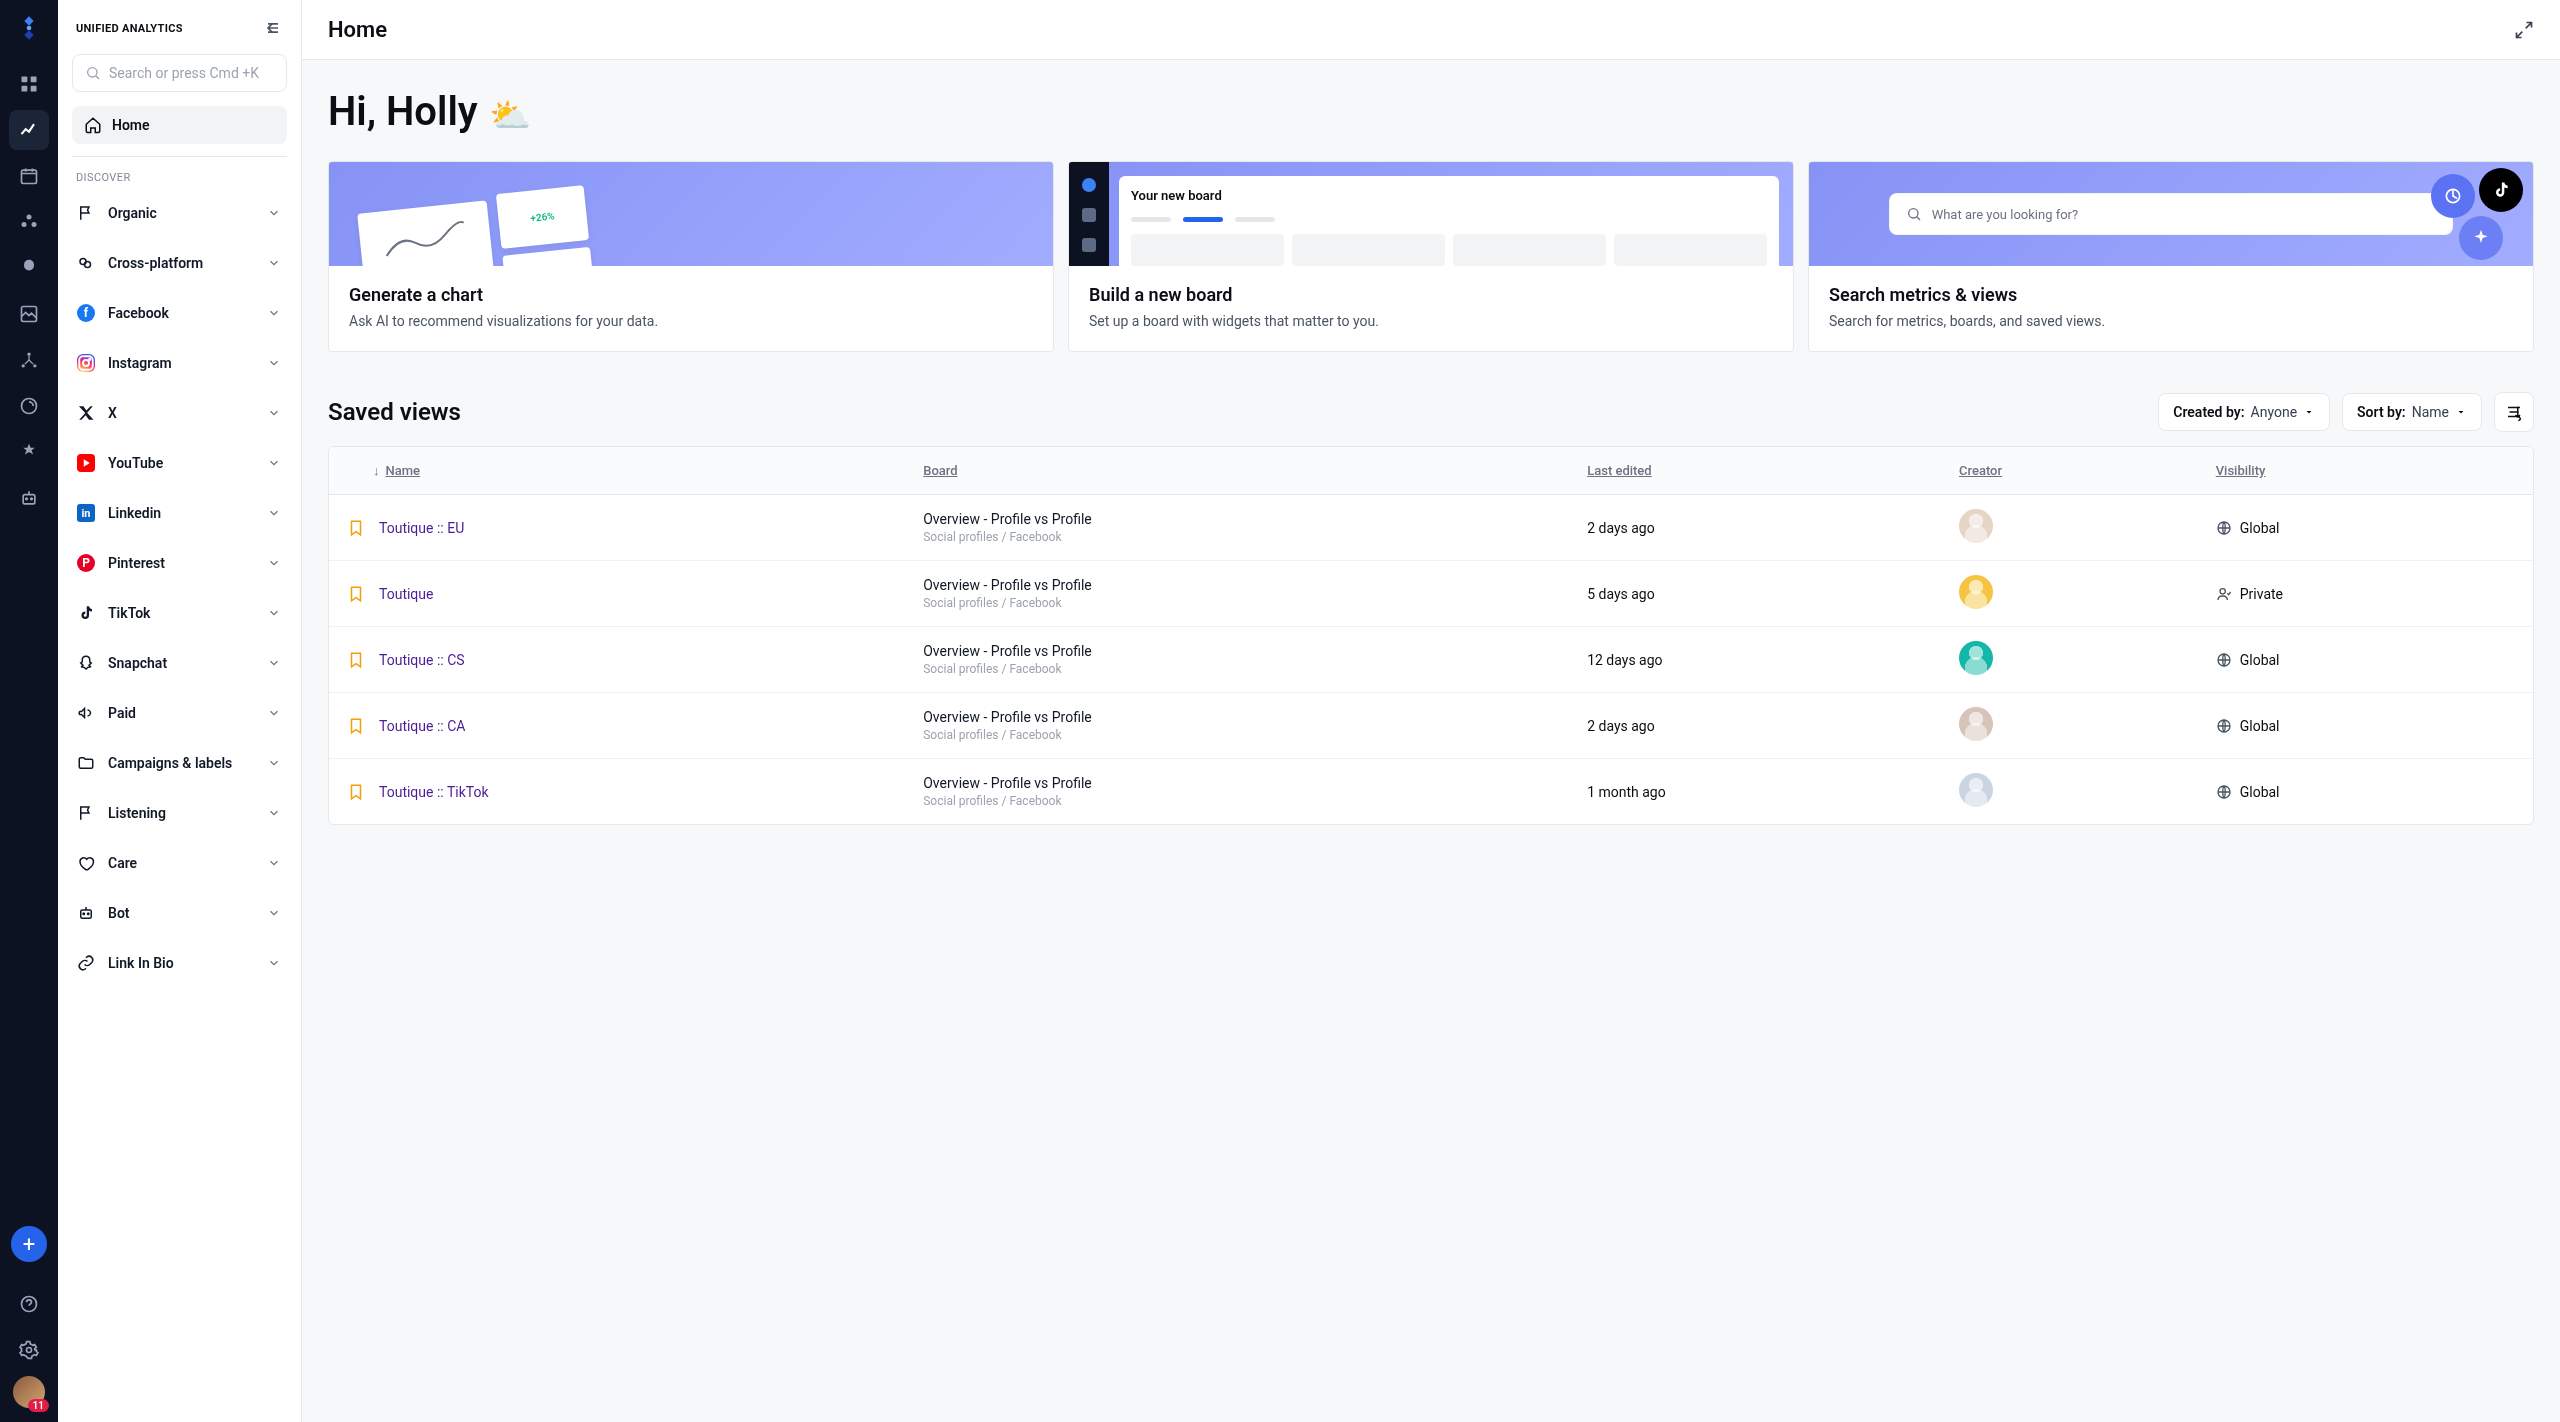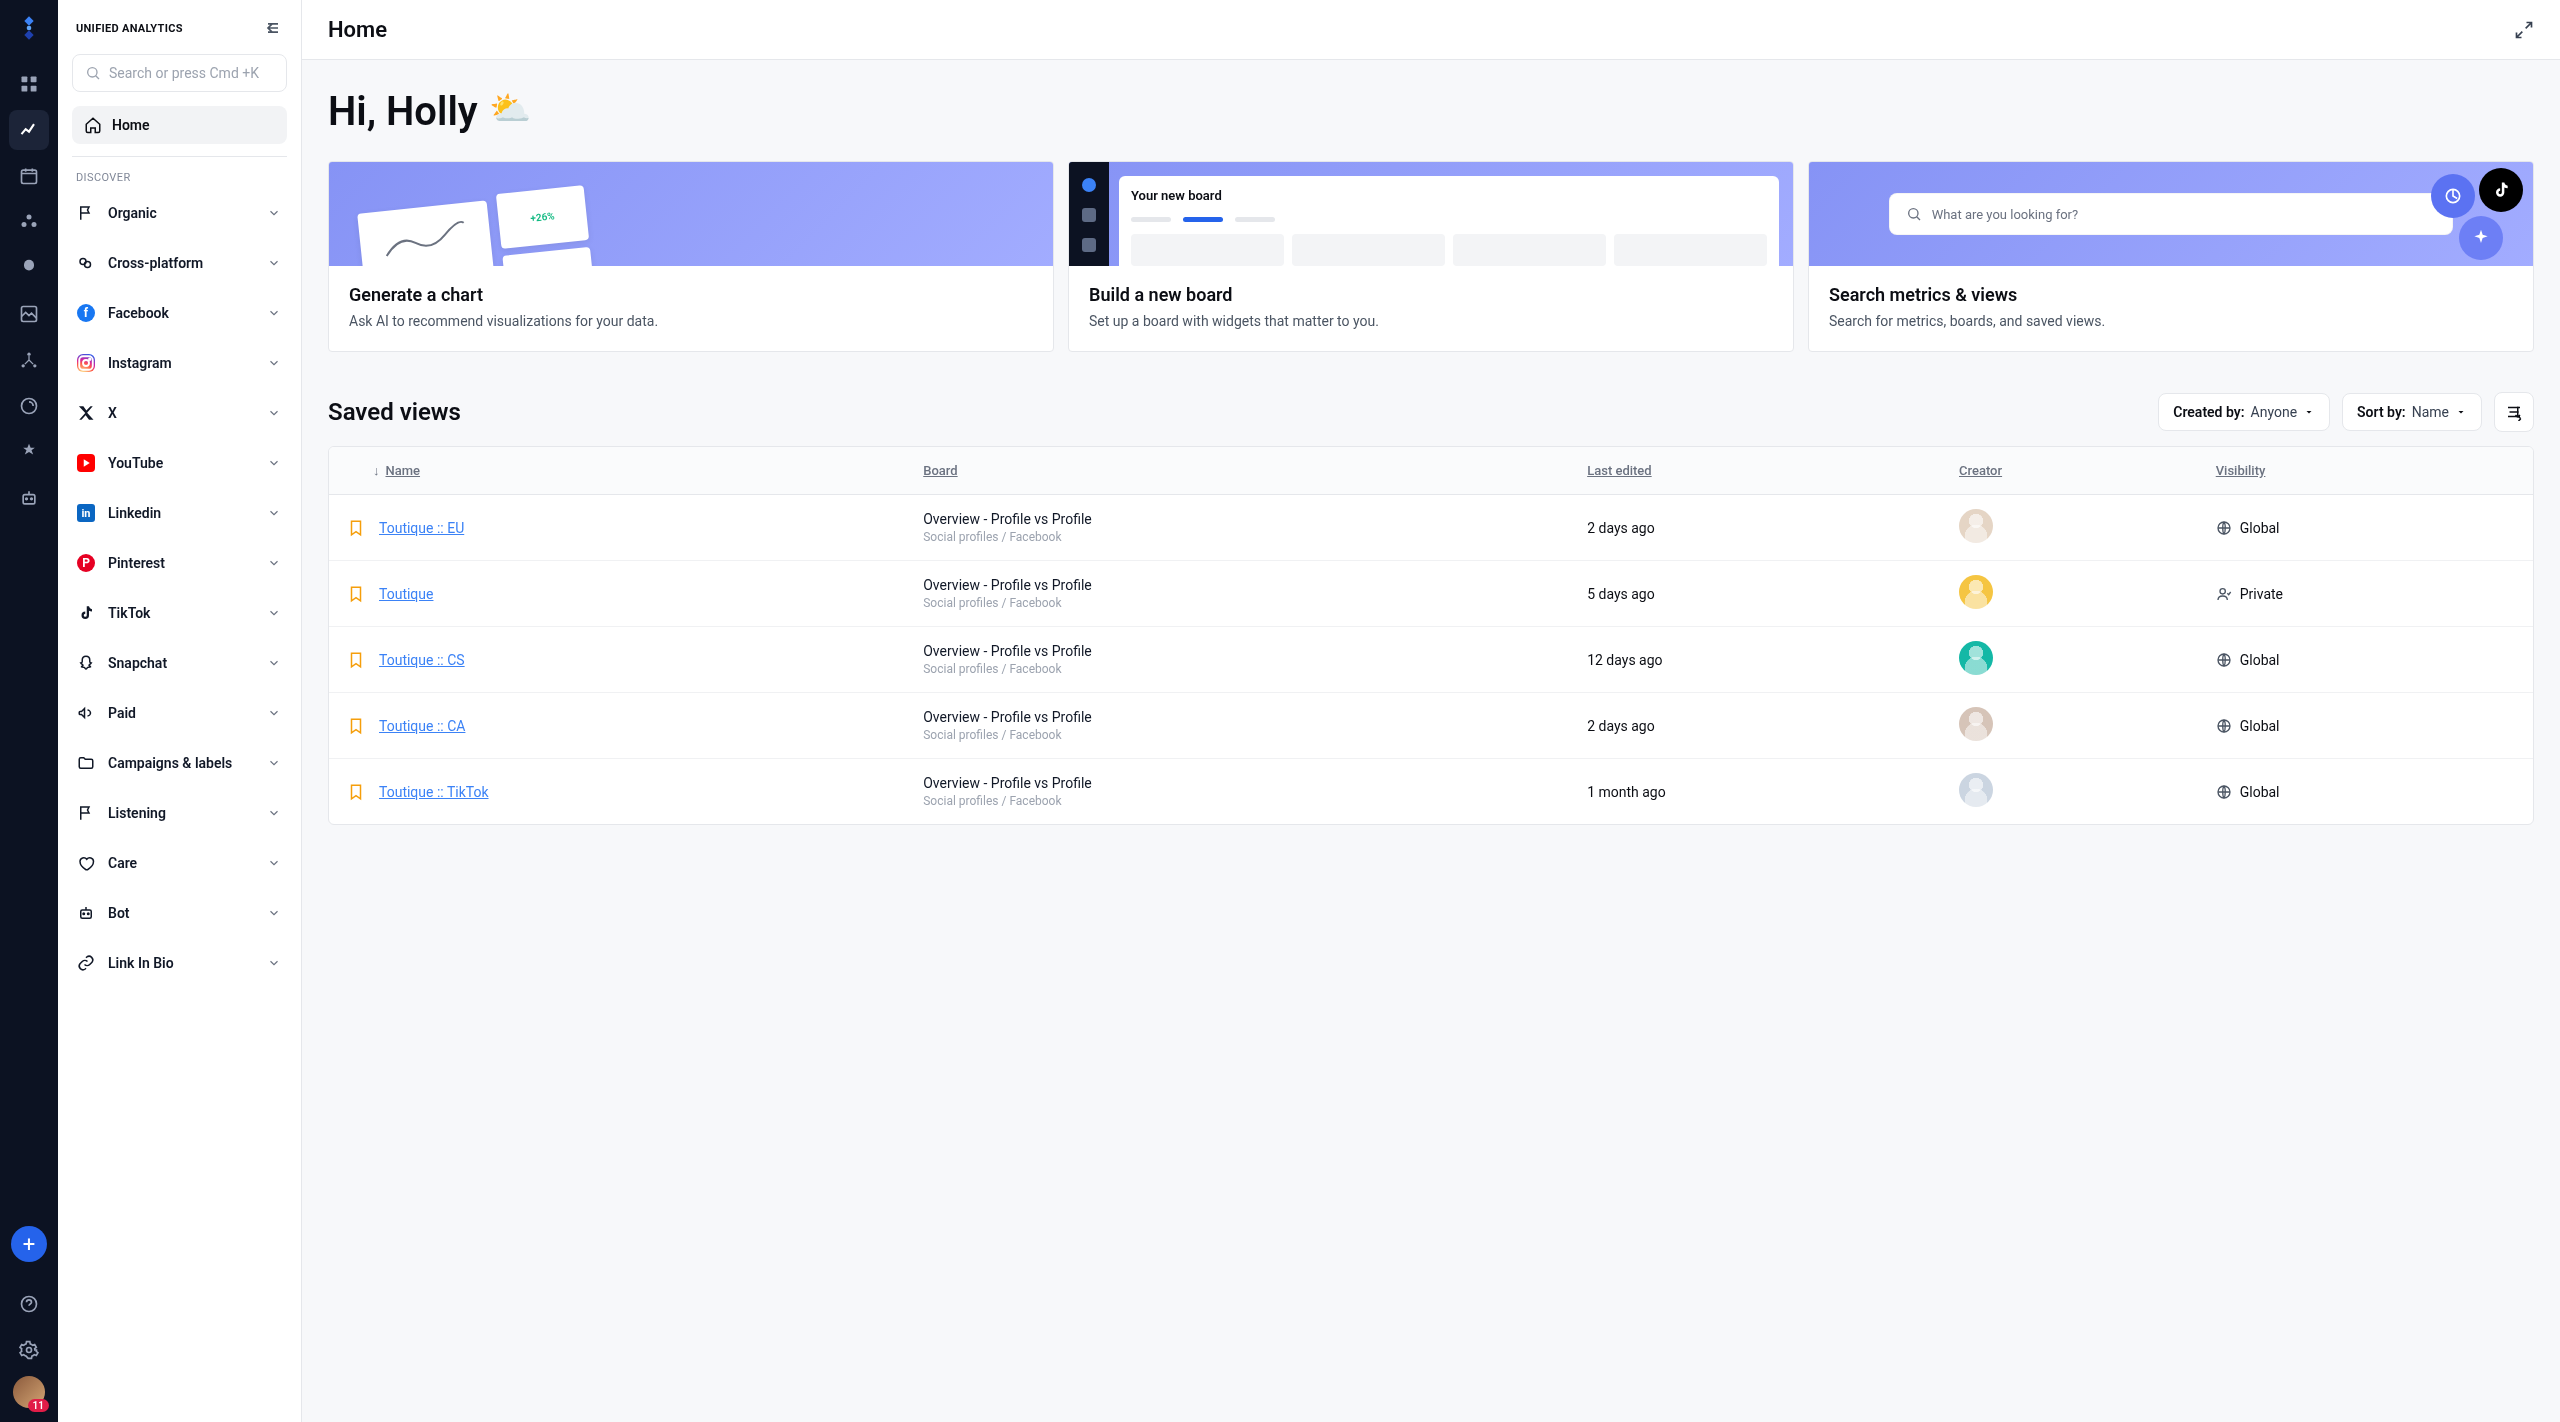--- a/index.html
+++ b/index.html
@@ -40,21 +40,21 @@
 .brand-yt { background: #ff0000; border-radius: 4px; color:#fff; display:flex;align-items:center;justify-content:center; }
 .brand-li { background: #0a66c2; border-radius: 3px; color:#fff; display:flex;align-items:center;justify-content:center; font-weight:700; font-size:11px; }
 .brand-pin { background: #e60023; border-radius: 50%; color:#fff; display:flex;align-items:center;justify-content:center; font-weight:700; font-size:12px; }
 
 
 .main { flex: 1; display: flex; flex-direction: column; overflow: hidden; }
 .topbar { height: 60px; display: flex; align-items: center; justify-content: space-between; padding: 0 26px; border-bottom: 1px solid #e5e7eb; }
 .topbar h2 { font-size: 22px; font-weight: 600; }
 .expand-btn { width: 20px; height: 20px; cursor: pointer; color: #374151; }
 .content { flex: 1; overflow-y: auto; background: #f7f8fa; padding: 28px 26px; }
-.greet { font-size: 40px; font-weight: 600; margin-bottom: 26px; display:flex; align-items:flex-start; gap: 12px; }
+.greet { font-size: 40px; font-weight: 600; margin-bottom: 26px; display:flex; align-items:flex-end; gap: 12px; }
 .greet .emoji { font-size: 34px; }
 
 .cards { display: grid; grid-template-columns: repeat(3, 1fr); gap: 14px; margin-bottom: 40px; }
 .card { background: #fff; border: 1px solid #e5e7eb; border-radius: 4px; overflow: hidden; cursor: pointer; }
 .card-illus { height: 104px; background: linear-gradient(135deg, #8693f5, #a2acff); position: relative; overflow: hidden; }
 .card-body { padding: 18px 20px 22px; }
 .card-title { font-size: 18px; font-weight: 600; margin-bottom: 8px; }
 .card-desc { font-size: 14px; color: #4b5563; }
 
 .illus-tiles { position:absolute; inset:0; transform: rotate(-6deg) translate(10px, 12px); }
@@ -89,21 +89,21 @@
 .density-btn { width: 40px; height: 40px; border: 1px solid #e5e7eb; border-radius: 8px; background:#fff; display:flex; align-items:center; justify-content:center; cursor:pointer;}
 
 .table-wrap { background: #fff; border: 1px solid #e5e7eb; border-radius: 6px; overflow: hidden; }
 .tbl { width: 100%; border-collapse: collapse; }
 .tbl thead th { text-align: left; font-size: 13px; font-weight: 500; color: #6b7280; padding: 16px 18px; background: #fafbfc; border-bottom: 1px solid #e5e7eb; text-decoration: underline; }
 .tbl thead th.name-col { padding-left: 44px; }
 .tbl tbody td { padding: 14px 18px; border-bottom: 1px solid #f0f1f3; font-size: 14px; vertical-align: middle; }
 .tbl tbody tr:last-child td { border-bottom: none; }
 .name-cell { display: flex; align-items: center; gap: 14px; }
 .bm-ico { width: 18px; height: 18px; color: #f59e0b; }
-.name-link { color: #3b82f6; text-decoration: underline; }
+.name-link { color: #4c1d95; }
 .board-main { font-size: 14px; color: #111827; }
 .board-sub { font-size: 12px; color: #9ca3af; margin-top: 3px; }
 .creator-av { width: 34px; height: 34px; border-radius: 50%; background: linear-gradient(135deg,#ddd,#bbb); display:inline-block;}
 .vis-cell { display: flex; align-items: center; gap: 8px;}
 .vis-cell svg { width: 16px; height: 16px; color: #4b5563;}
 .sort-arrow { display:inline-block; margin-right:6px;}
 </style>
 </head>
 <body>
 

